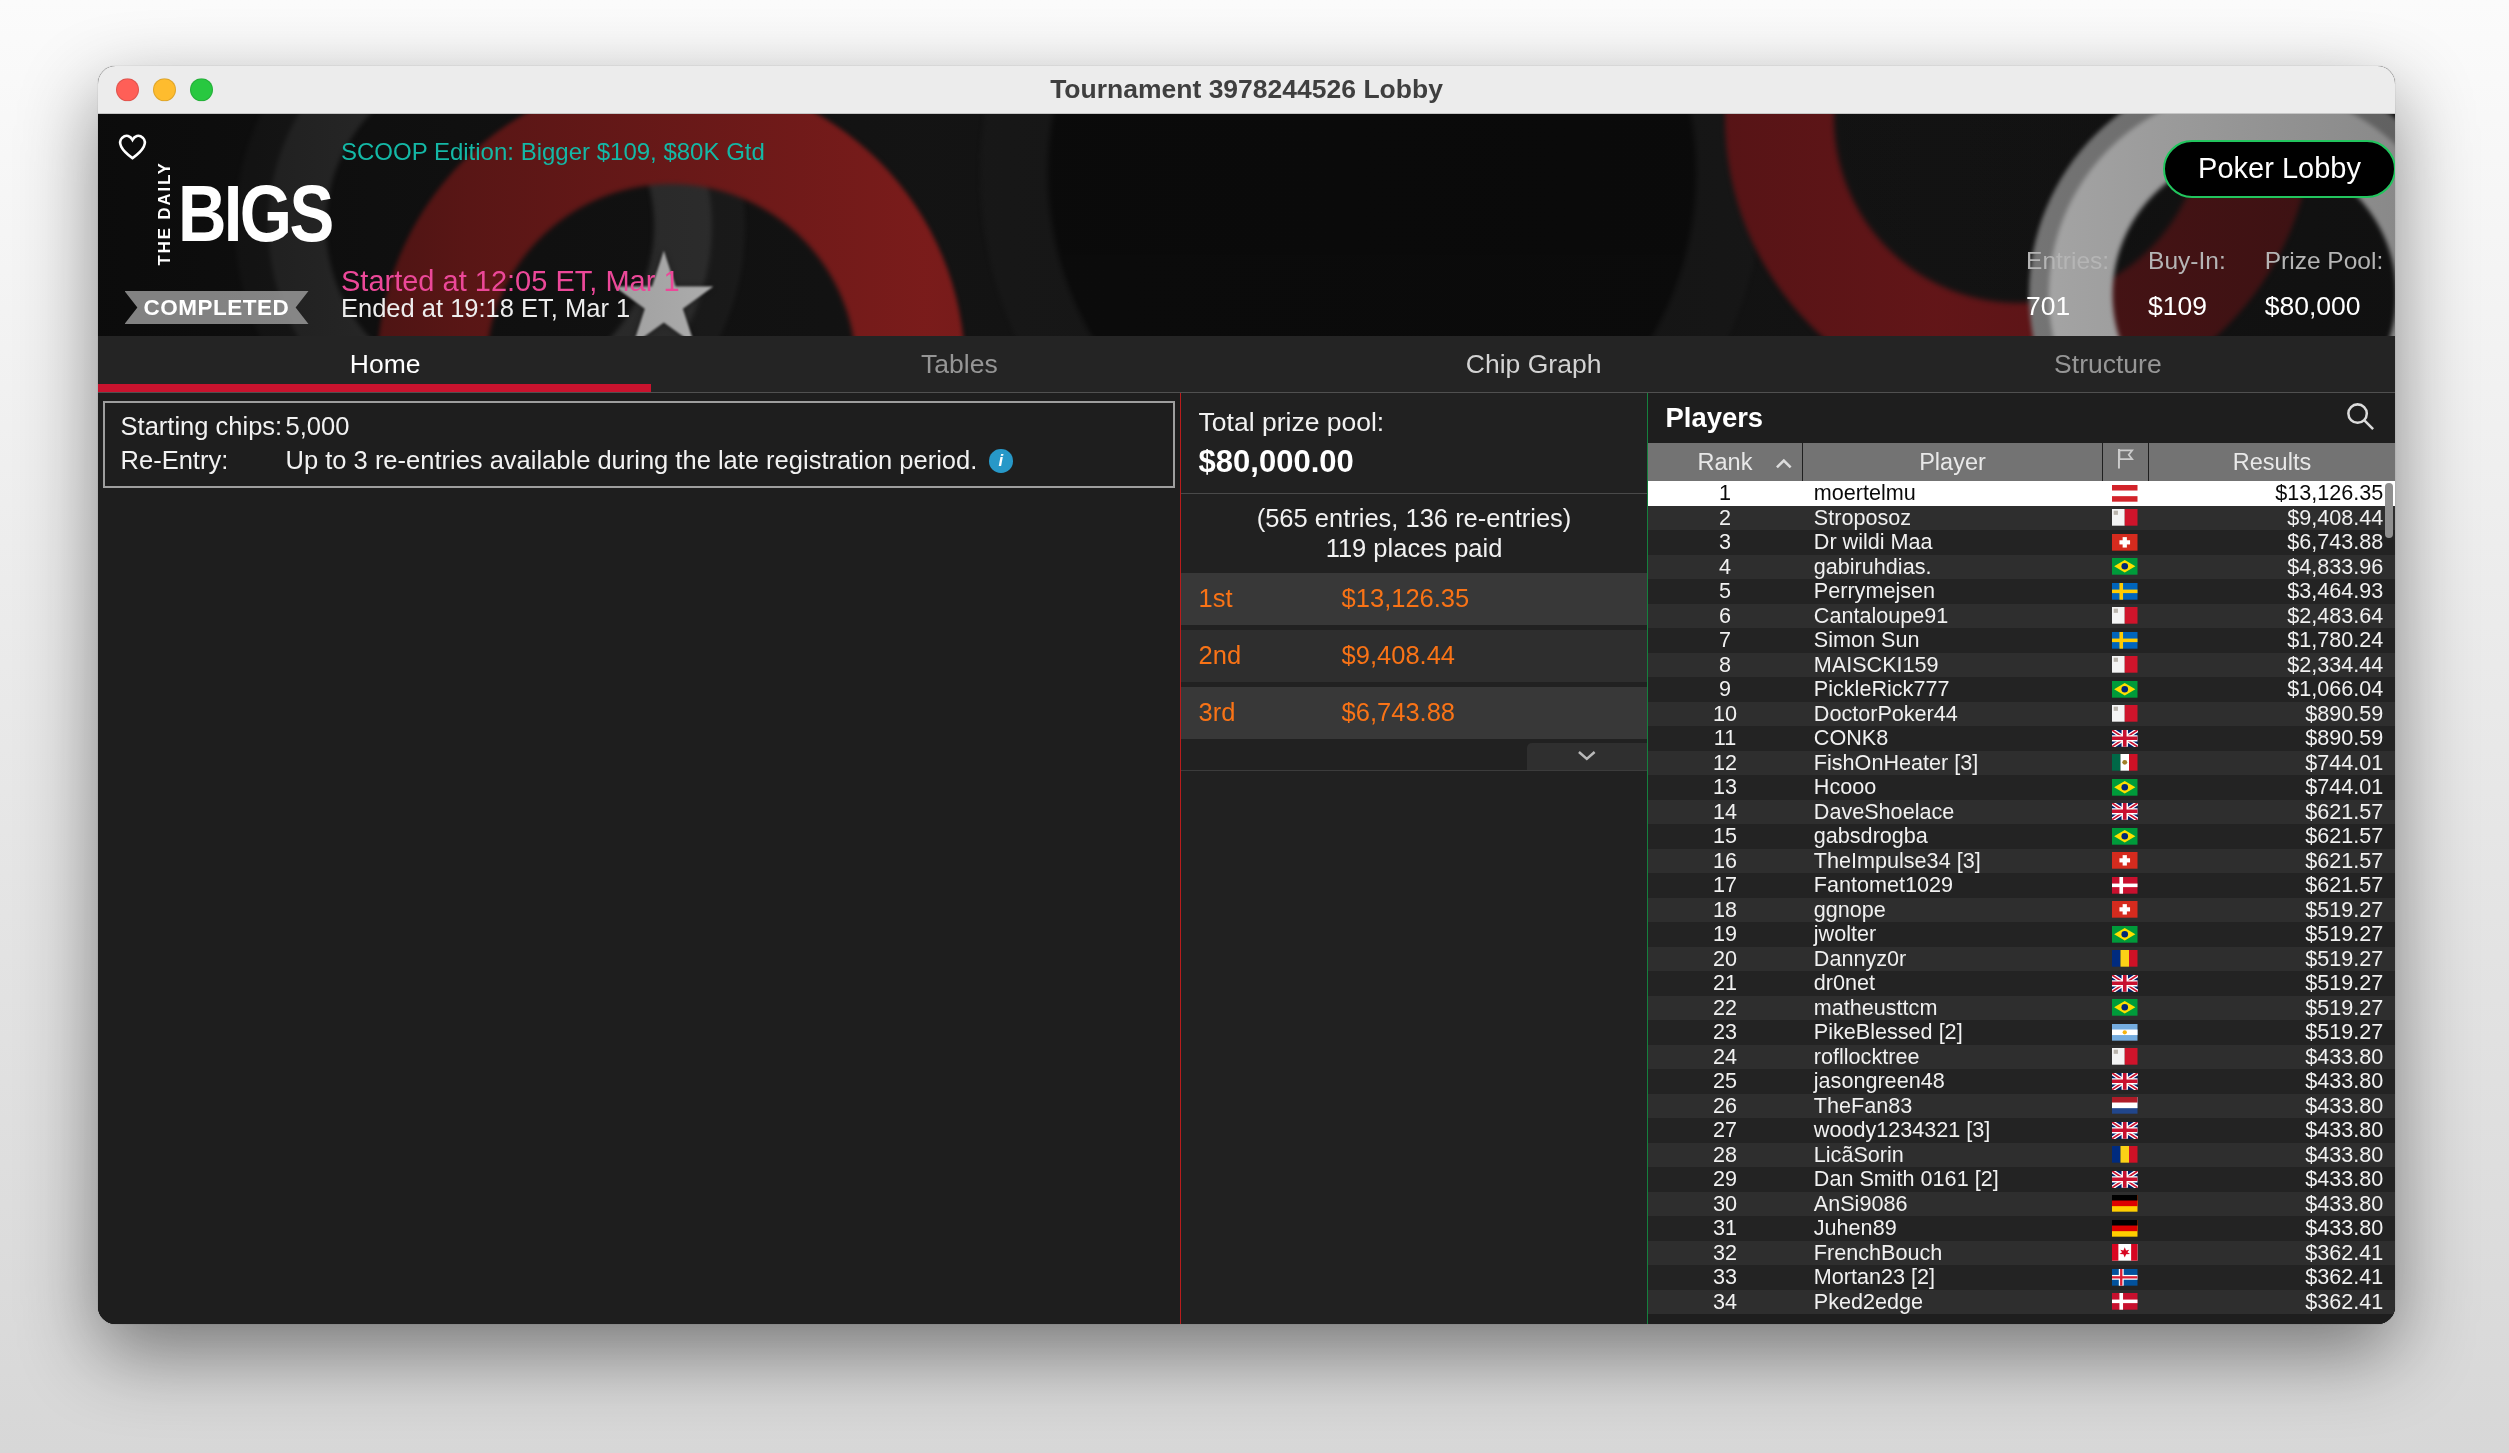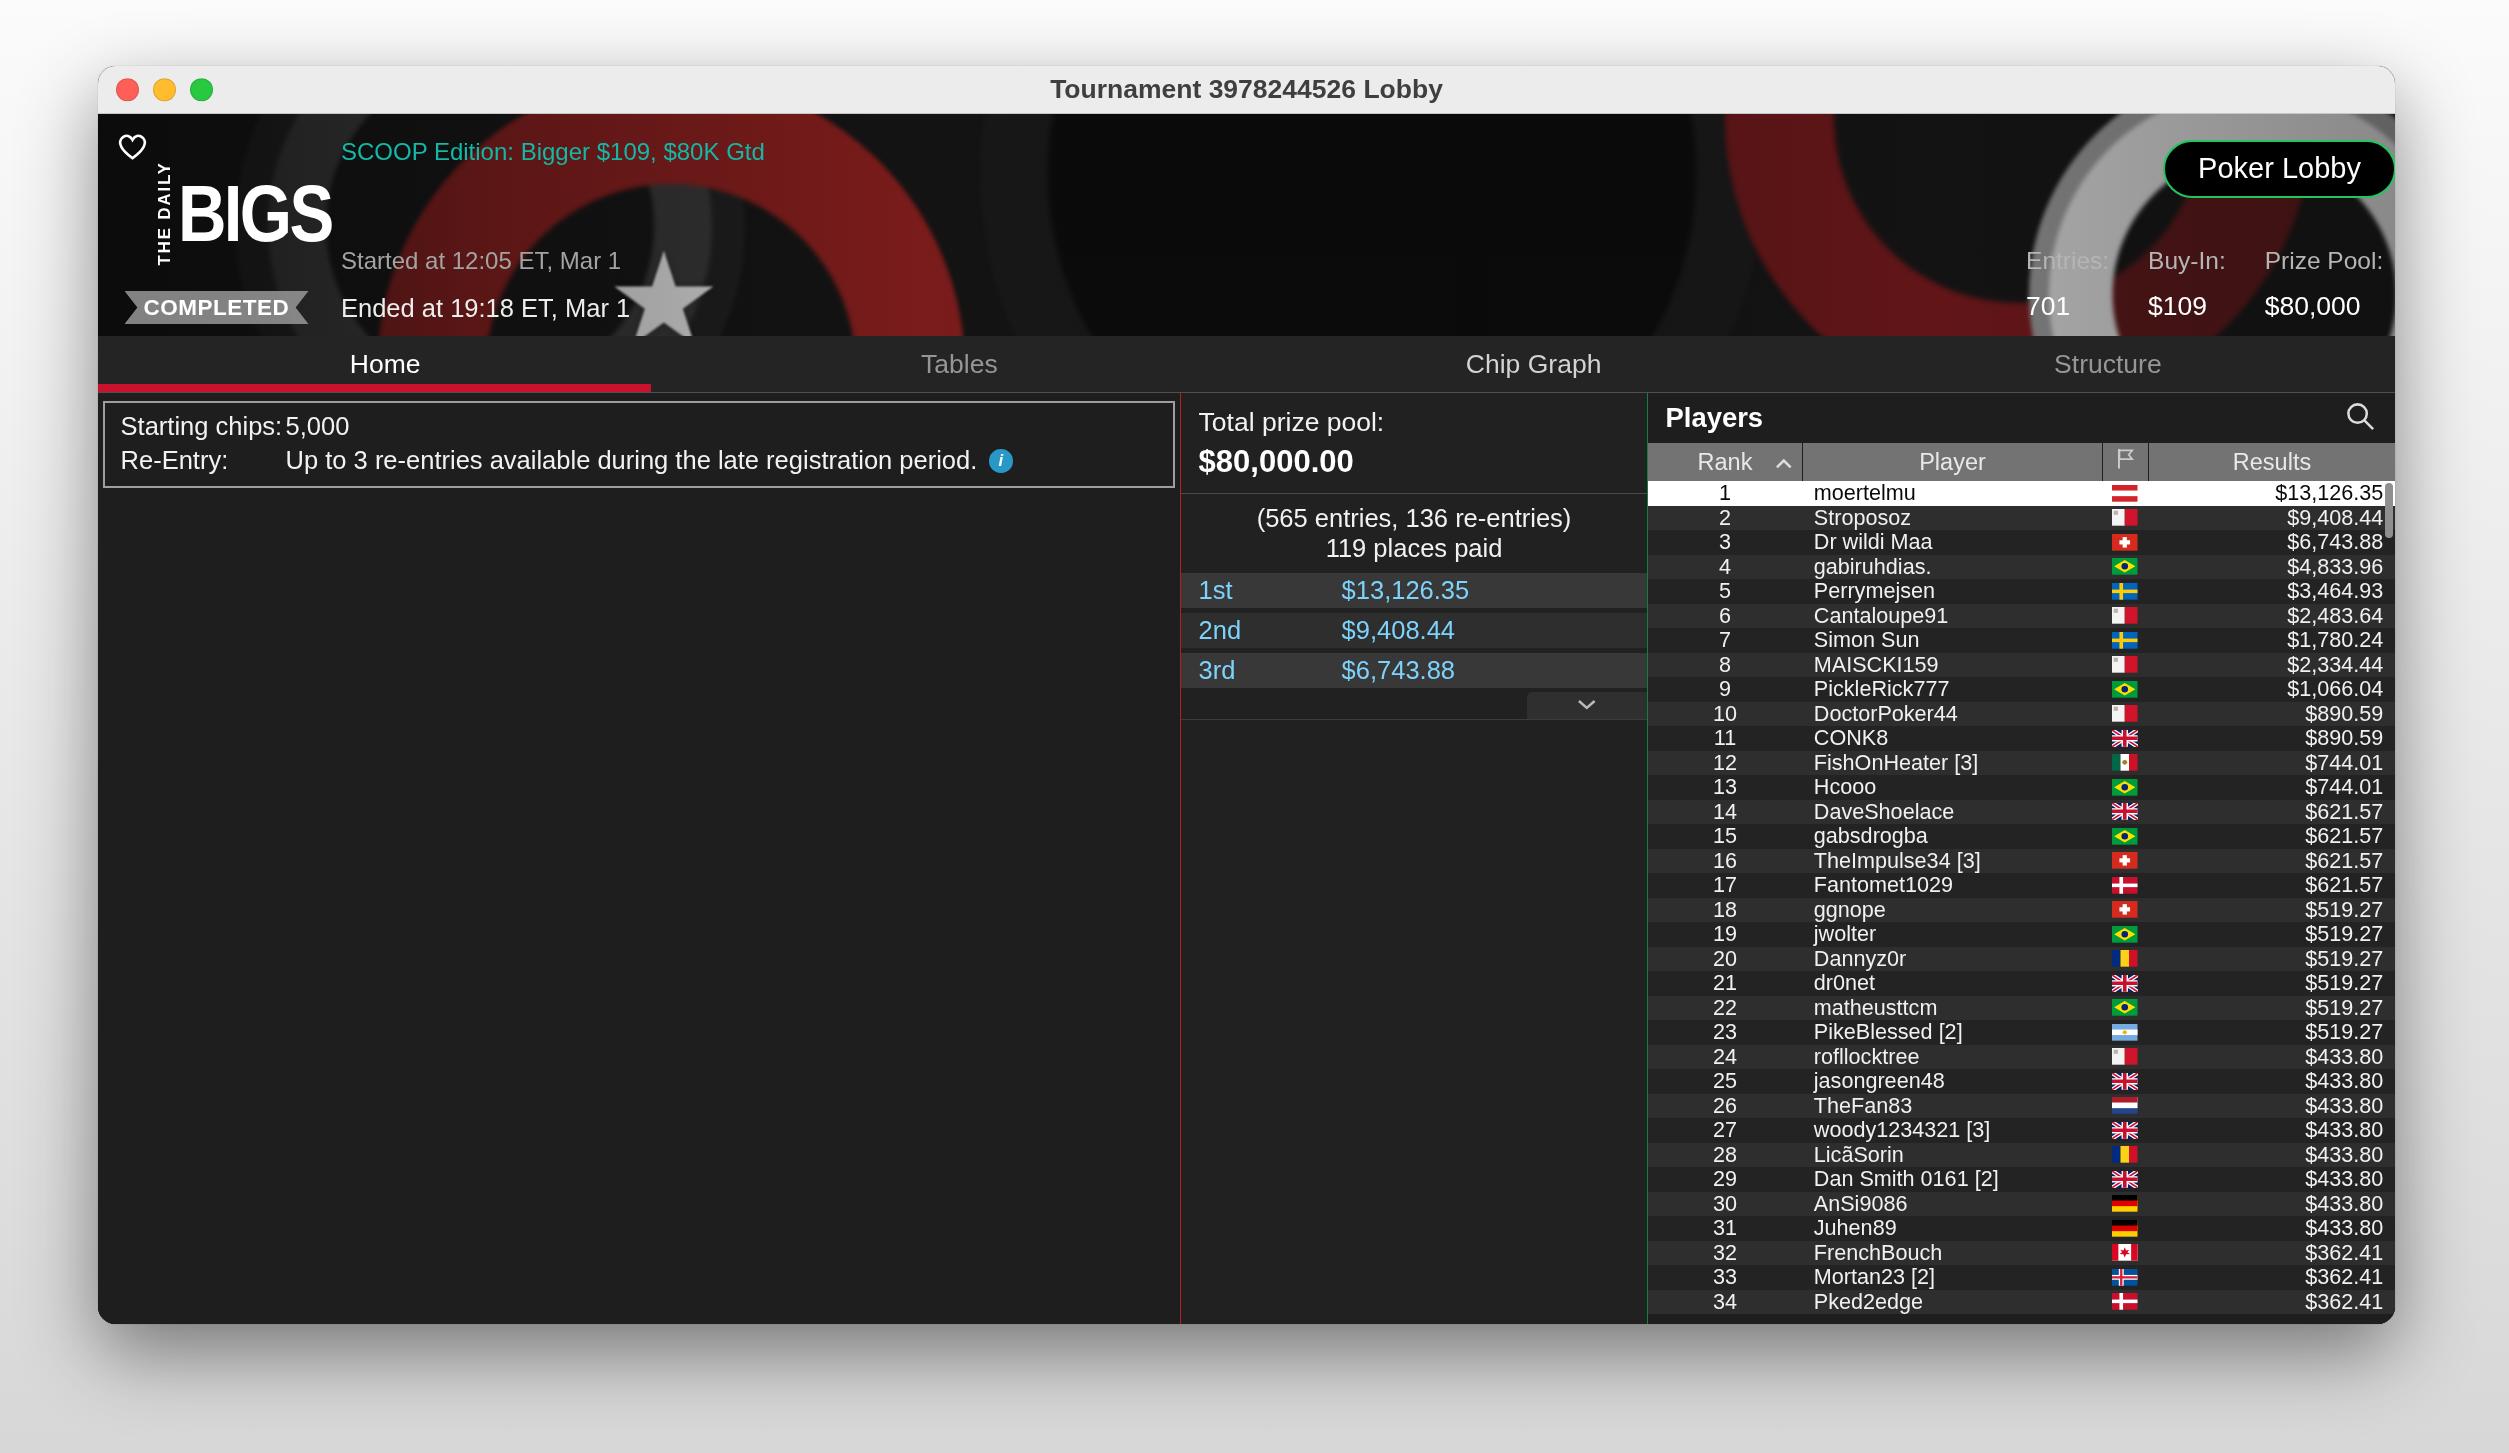--- a/index.html
+++ b/index.html
@@ -38,21 +38,21 @@
   .header-shade { position:absolute; inset:0;
     background:linear-gradient(90deg, rgba(8,8,8,.74) 0%, rgba(8,8,8,.42) 16%, rgba(8,8,8,.18) 36%,
       rgba(8,8,8,.38) 60%, rgba(8,8,8,.16) 80%, rgba(8,8,8,.34) 100%); }
 
   .heart { position:absolute; left:15.7px; top:13.7px; }
   .logo { position:absolute; left:57px; top:47px; display:flex; align-items:center; color:#fff; }
   .logo-side { writing-mode:vertical-rl; transform:rotate(180deg); font-size:16.7px; font-weight:700;
     letter-spacing:2px; margin-right:2.9px; }
   .logo-main { font-size:73px; font-weight:800; letter-spacing:-2.9px; transform:scale(.92,1.08); transform-origin:left center; }
   .h-title { position:absolute; left:243px; top:23.5px; font-size:24px; color:#14b8a6; }
-  .h-started { position:absolute; left:243px; top:133px; font-size:24px; color:#a3a3a3; }
+  .h-started { position:absolute; left:243px; top:151px; font-size:29px; color:#ec4899; }
   .h-ended { position:absolute; left:243px; top:180px; font-size:25.5px; color:#ededed; }
   .ribbon { position:absolute; left:26.5px; top:177px; width:184px; height:33px;
     background:rgba(152,152,152,.85); color:#fff; font-size:22.5px; font-weight:700; letter-spacing:0.5px;
     display:flex; align-items:center; justify-content:center;
     clip-path:polygon(0 0,100% 0,93% 50%,100% 100%,0 100%,7% 50%); }
   .lobby-btn { position:absolute; left:2065px; top:25.5px; width:233px; height:58px; border-radius:39px;
     background:#000; border:2px solid #22c55e; color:#fff; font-size:29px;
     display:flex; align-items:center; justify-content:center; cursor:pointer; }
   .h-stats { position:absolute; right:11.8px; top:133px; display:grid;
     grid-template-columns:auto auto auto; column-gap:39px; row-gap:15.7px; }
@@ -81,21 +81,21 @@
   .info-icon { width:23.5px; height:23.5px; border-radius:50%; background:var(--info-blue); color:#fff;
     font-size:16.7px; font-weight:700; display:flex; align-items:center; justify-content:center; font-style:italic; }
 
   
   .total-block { padding:13.7px 17.6px 13.7px; border-bottom:1px solid #4a4a4a; }
   .total-label { font-size:26.5px; color:#f2f2f2; }
   .total-value { font-size:31px; font-weight:700; color:#fff; margin-top:5.9px; }
   .entries-block { text-align:center; padding:8.8px 0 9.8px; }
   .entries-line, .places-line { font-size:25.5px; color:#f2f2f2; line-height:30px; }
   .prize-rows { display:flex; flex-direction:column; gap:4.9px; }
-  .prize-row { height:35px; display:flex; align-items:center; padding:0 17.6px; font-size:25.5px; color:#7dd3fc; }
+  .prize-row { height:52px; display:flex; align-items:center; padding:0 17.6px; font-size:25.5px; color:#f97316; }
   .prize-row.alt0 { background:#383838; } .prize-row.alt1 { background:#2e2e2e; }
   .prize-place { width:143px; }
   .prize-expander-row { display:flex; justify-content:flex-end; margin-top:3.9px; border-bottom:1px solid #3c3c3c; }
   .prize-expander { width:120px; height:27.4px; background:#2f2f2f; border-radius:4.9px 0 0 0;
     display:flex; align-items:center; justify-content:center; cursor:pointer; }
 
   
   .players-header { flex:none; height:50px; display:flex; align-items:center; justify-content:space-between;
     padding:0 17.6px; }
   .players-title { font-size:27.4px; font-weight:700; color:#fff; }

